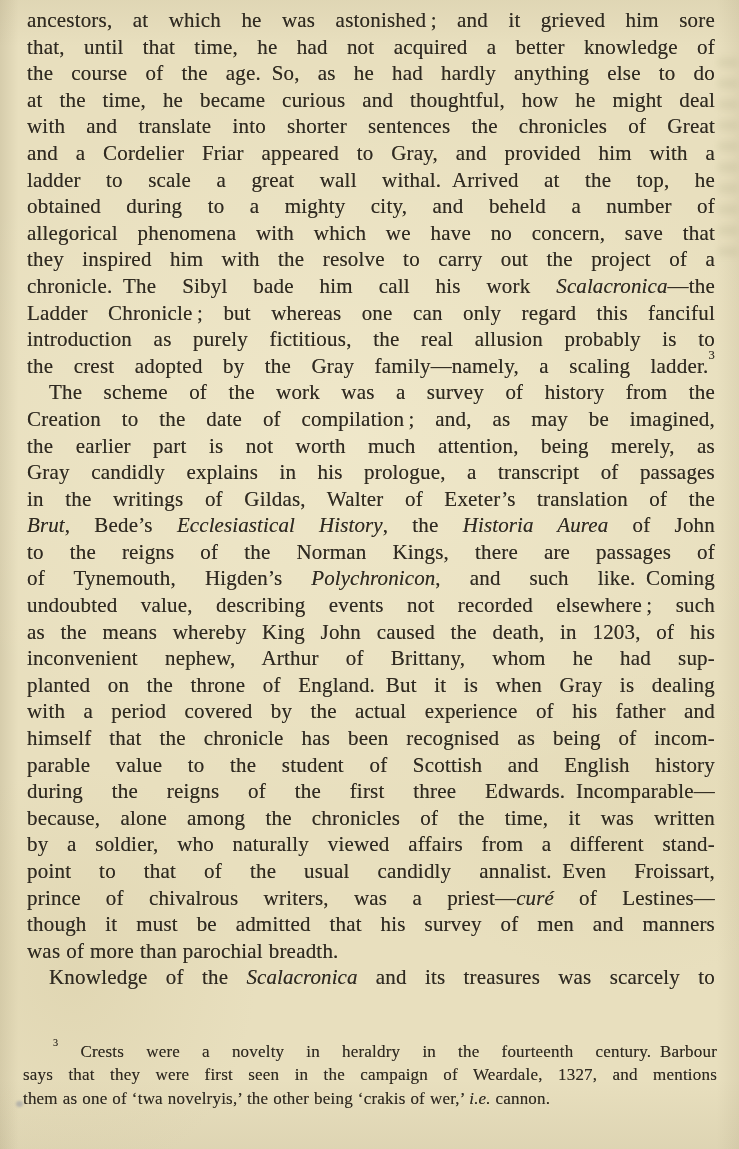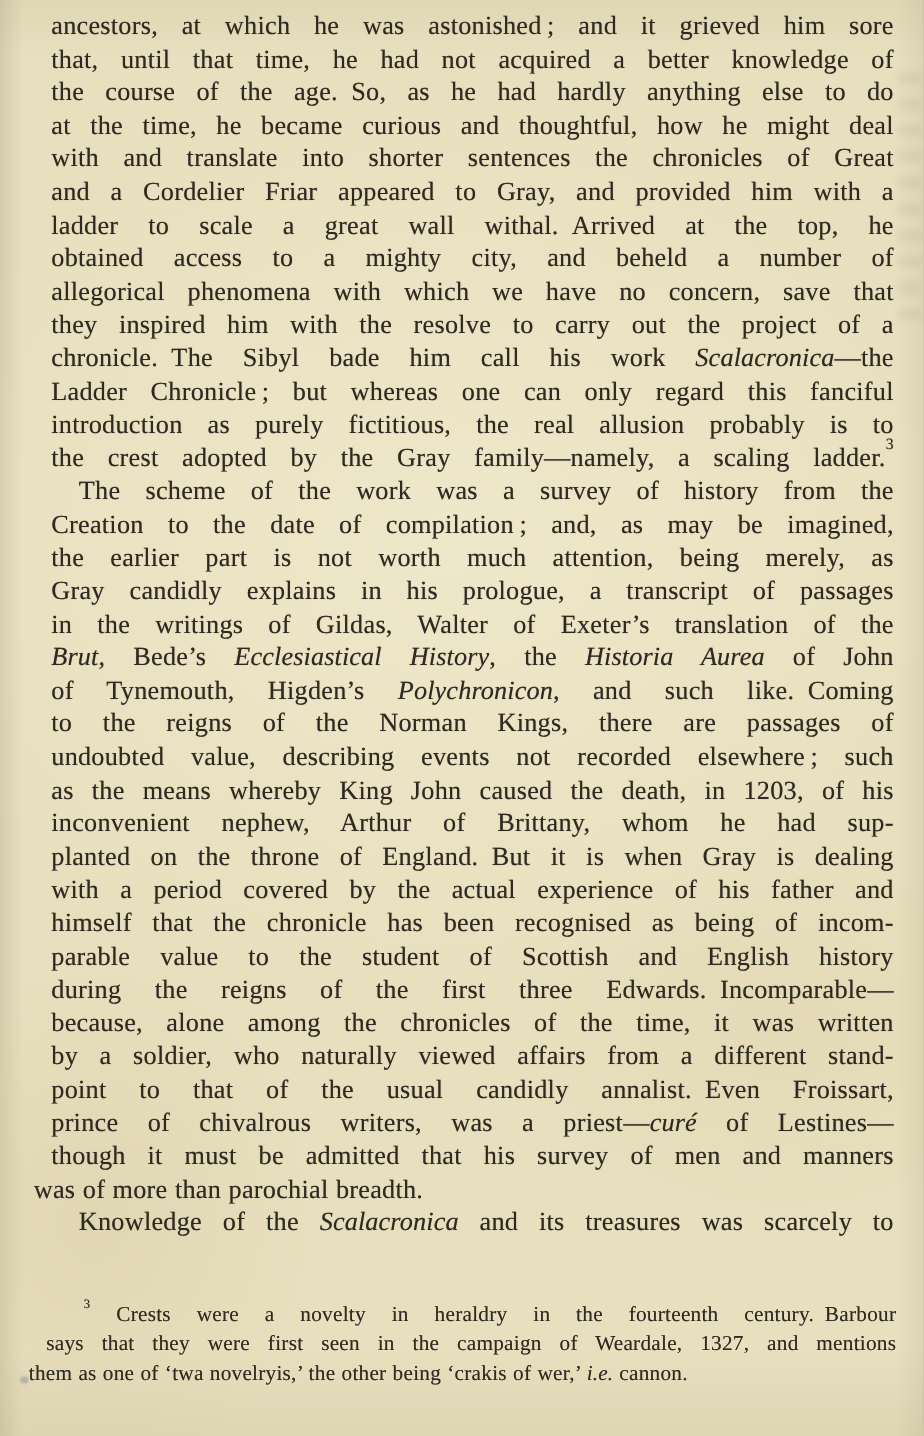--- a/index.html
+++ b/index.html
@@ -27,21 +27,21 @@
     text-shadow:0 0 0.6px rgba(47,42,33,0.55);
   }
   .footnote {
     position:absolute; left:23px; top:1040px; width:694px;
     font-size:17px; line-height:23.4px;
     color:#2f2a21;
     letter-spacing:0.2px; word-spacing:0.5px;
     text-shadow:0 0 0.5px rgba(47,42,33,0.5);
   }
   .line { white-space:normal; }
-  .line.j { text-align:justify; text-align-last:justify;margin-left:14px; }
+  .line.j { text-align:justify; text-align-last:justify; }
   .line.ind { text-indent:22px; }
   .footnote .line.ind { text-indent:30px; }
   .line em { letter-spacing:0.1px; }
   .line sup { font-size:60%; line-height:0; position:relative; top:-0.45em; }
   .ghost {
     position:absolute; right:1px; top:58px; width:20px; height:210px;
     background:repeating-linear-gradient(180deg,
       rgba(146,148,106,0.22) 0 9px, rgba(146,148,106,0) 9px 21px);
     filter:blur(3px); opacity:0.6; pointer-events:none;
   }
@@ -57,35 +57,35 @@
   <div class="ghost"></div>
   <div class="speck"></div>
   <div class="body-text">
       <div class="line j"><span>ancestors, at which he was astonished ; and it grieved him sore</span></div>
       <div class="line j"><span>that, until that time, he had not acquired a better knowledge of</span></div>
       <div class="line j"><span>the course of the age. So, as he had hardly anything else to do</span></div>
       <div class="line j"><span>at the time, he became curious and thoughtful, how he might deal</span></div>
       <div class="line j"><span>with and translate into shorter sentences the chronicles of Great</span></div>
       <div class="line j"><span>and a Cordelier Friar appeared to Gray, and provided him with a</span></div>
       <div class="line j"><span>ladder to scale a great wall withal. Arrived at the top, he</span></div>
-      <div class="line j"><span>obtained access to a mighty city, and beheld a number of</span></div>
+      <div class="line j"><span>obtained during to a mighty city, and beheld a number of</span></div>
       <div class="line j"><span>allegorical phenomena with which we have no concern, save that</span></div>
       <div class="line j"><span>they inspired him with the resolve to carry out the project of a</span></div>
       <div class="line j"><span>chronicle. The Sibyl bade him call his work </span><em>Scalacronica</em><span>—the</span></div>
       <div class="line j"><span>Ladder Chronicle ; but whereas one can only regard this fanciful</span></div>
       <div class="line j"><span>introduction as purely fictitious, the real allusion probably is to</span></div>
       <div class="line j"><span>the crest adopted by the Gray family—namely, a scaling ladder.</span><sup>3</sup></div>
       <div class="line j ind"><span>The scheme of the work was a survey of history from the</span></div>
       <div class="line j"><span>Creation to the date of compilation ; and, as may be imagined,</span></div>
       <div class="line j"><span>the earlier part is not worth much attention, being merely, as</span></div>
       <div class="line j"><span>Gray candidly explains in his prologue, a transcript of passages</span></div>
       <div class="line j"><span>in the writings of Gildas, Walter of Exeter’s translation of the</span></div>
       <div class="line j"><em>Brut</em><span>, Bede’s </span><em>Ecclesiastical History</em><span>, the </span><em>Historia Aurea</em><span> of John</span></div>
+      <div class="line j"><span>to the reigns of the Norman Kings, there are passages of</span></div>
       <div class="line j"><span>of Tynemouth, Higden’s </span><em>Polychronicon</em><span>, and such like. Coming</span></div>
-      <div class="line j"><span>to the reigns of the Norman Kings, there are passages of</span></div>
       <div class="line j"><span>undoubted value, describing events not recorded elsewhere ; such</span></div>
       <div class="line j"><span>as the means whereby King John caused the death, in 1203, of his</span></div>
       <div class="line j"><span>inconvenient nephew, Arthur of Brittany, whom he had sup-</span></div>
       <div class="line j"><span>planted on the throne of England. But it is when Gray is dealing</span></div>
       <div class="line j"><span>with a period covered by the actual experience of his father and</span></div>
       <div class="line j"><span>himself that the chronicle has been recognised as being of incom-</span></div>
       <div class="line j"><span>parable value to the student of Scottish and English history</span></div>
       <div class="line j"><span>during the reigns of the first three Edwards. Incomparable—</span></div>
       <div class="line j"><span>because, alone among the chronicles of the time, it was written</span></div>
       <div class="line j"><span>by a soldier, who naturally viewed affairs from a different stand-</span></div>

